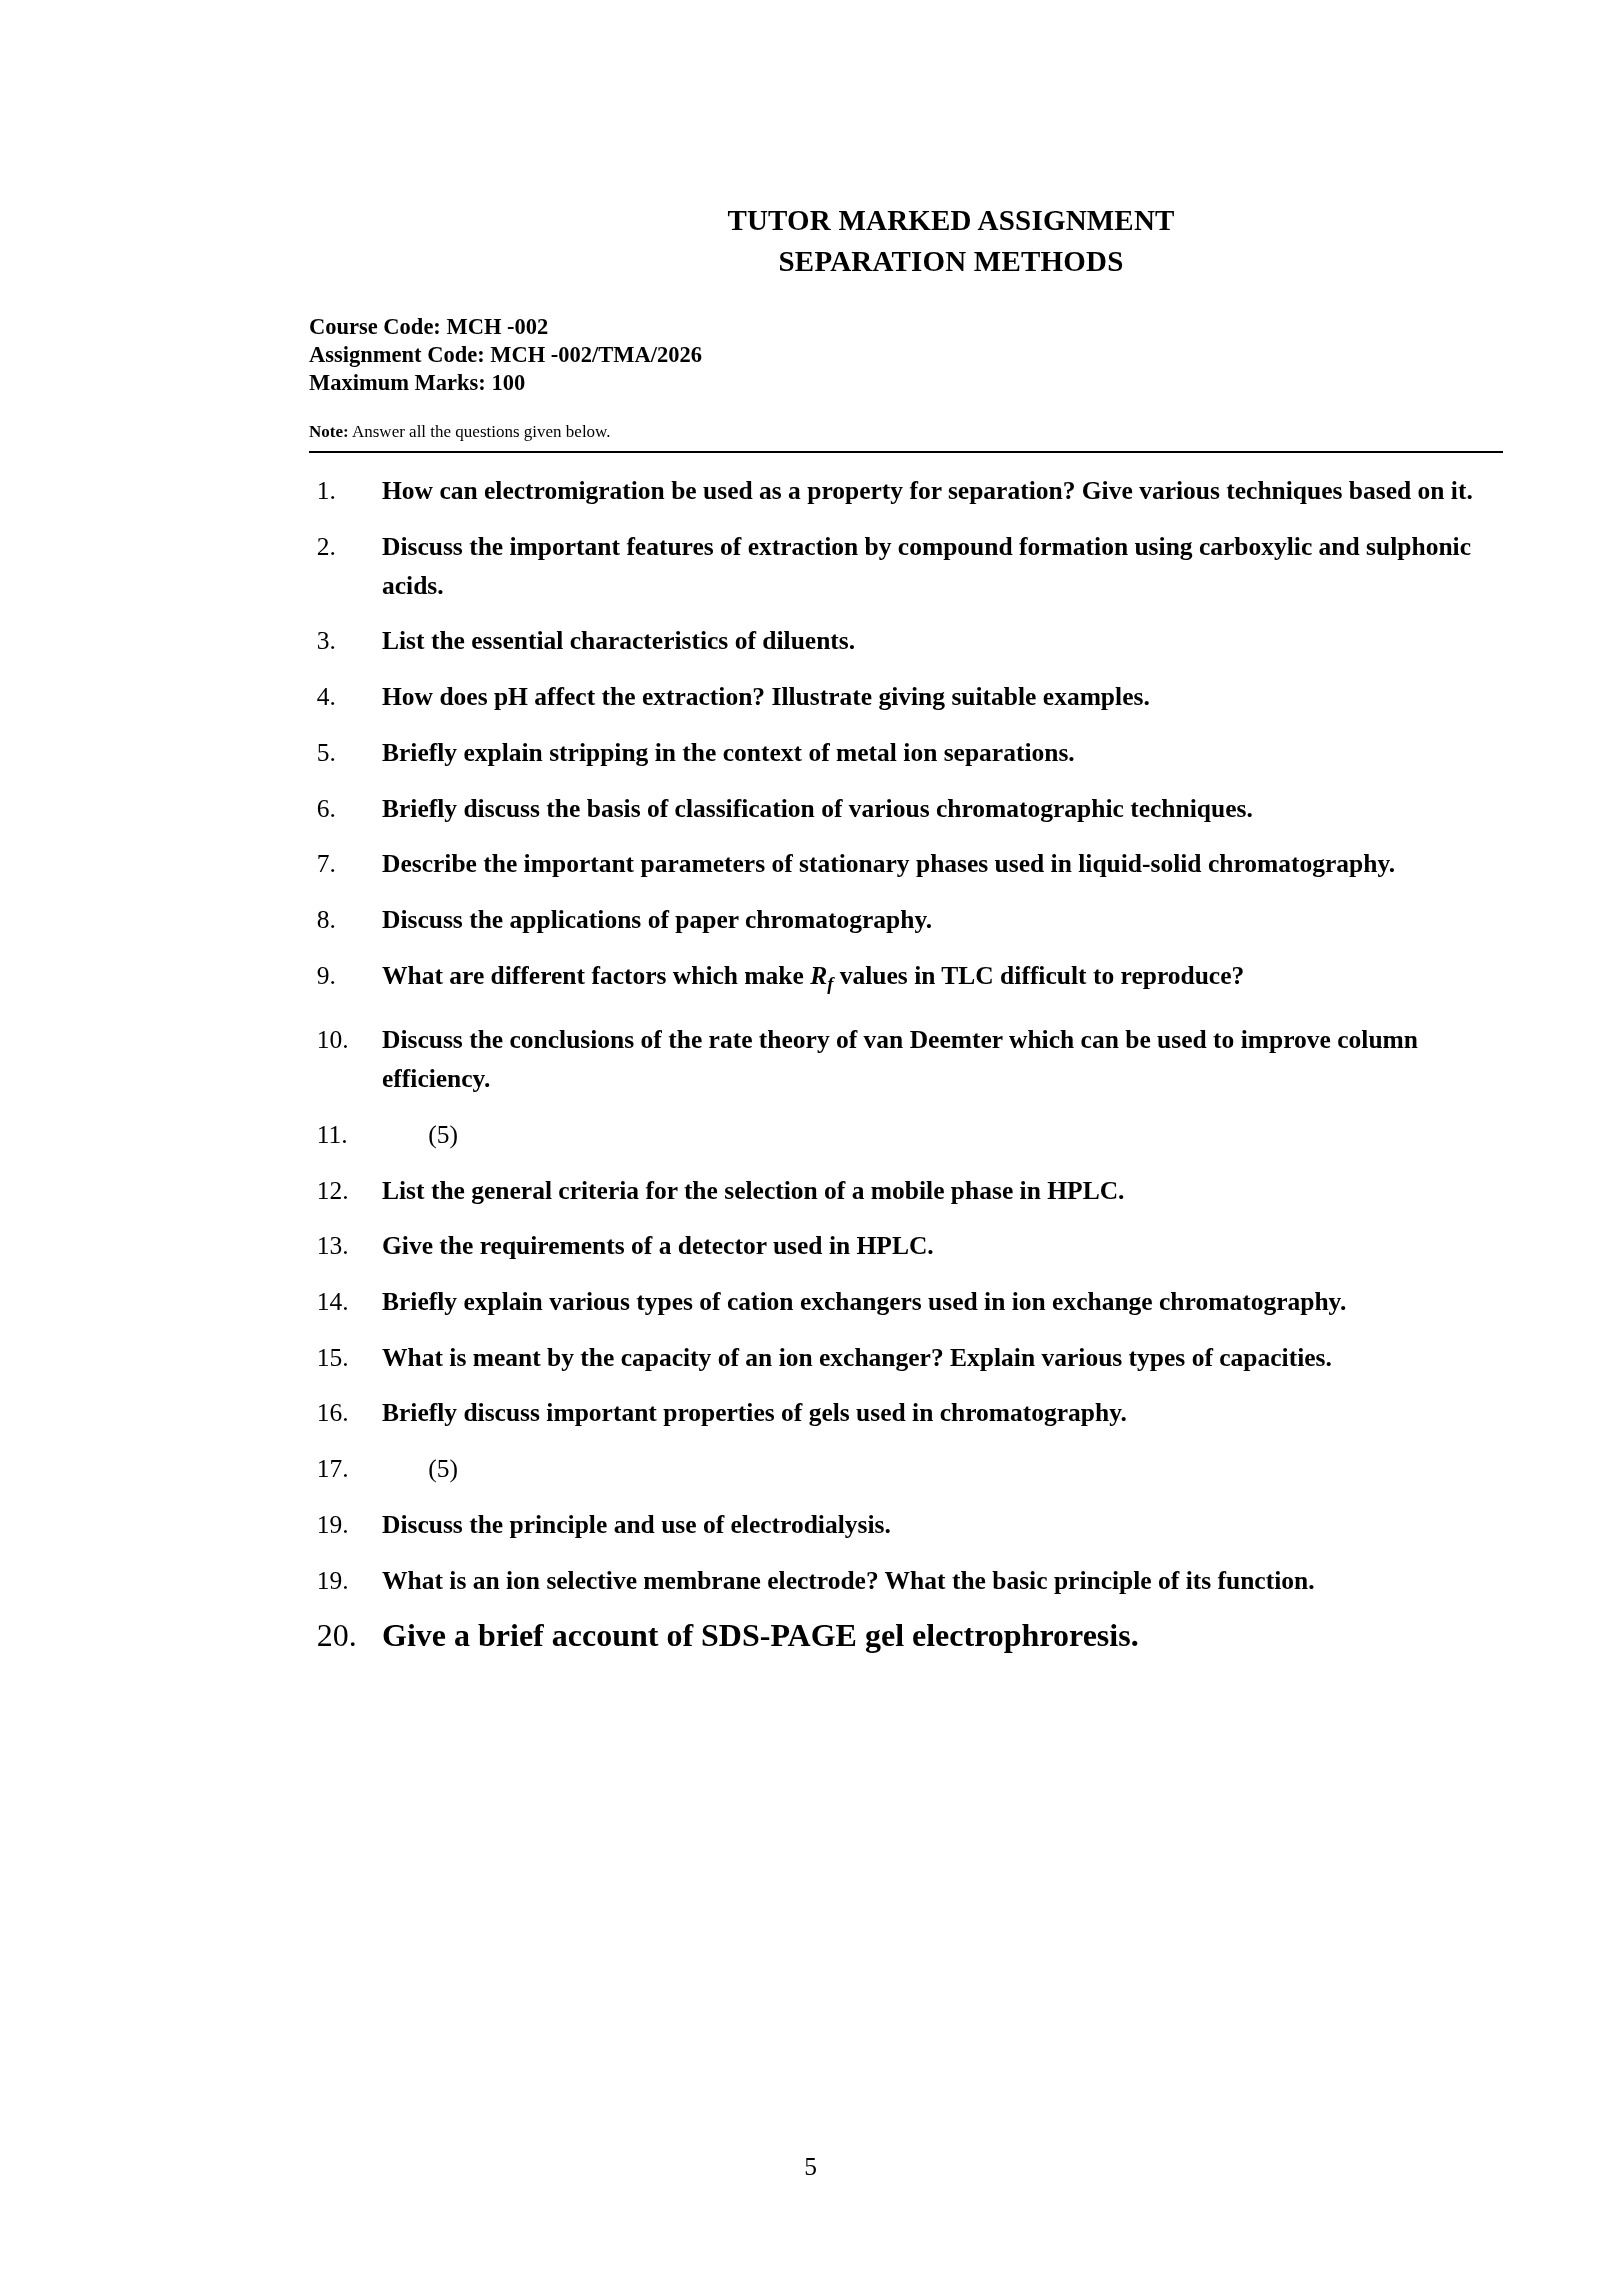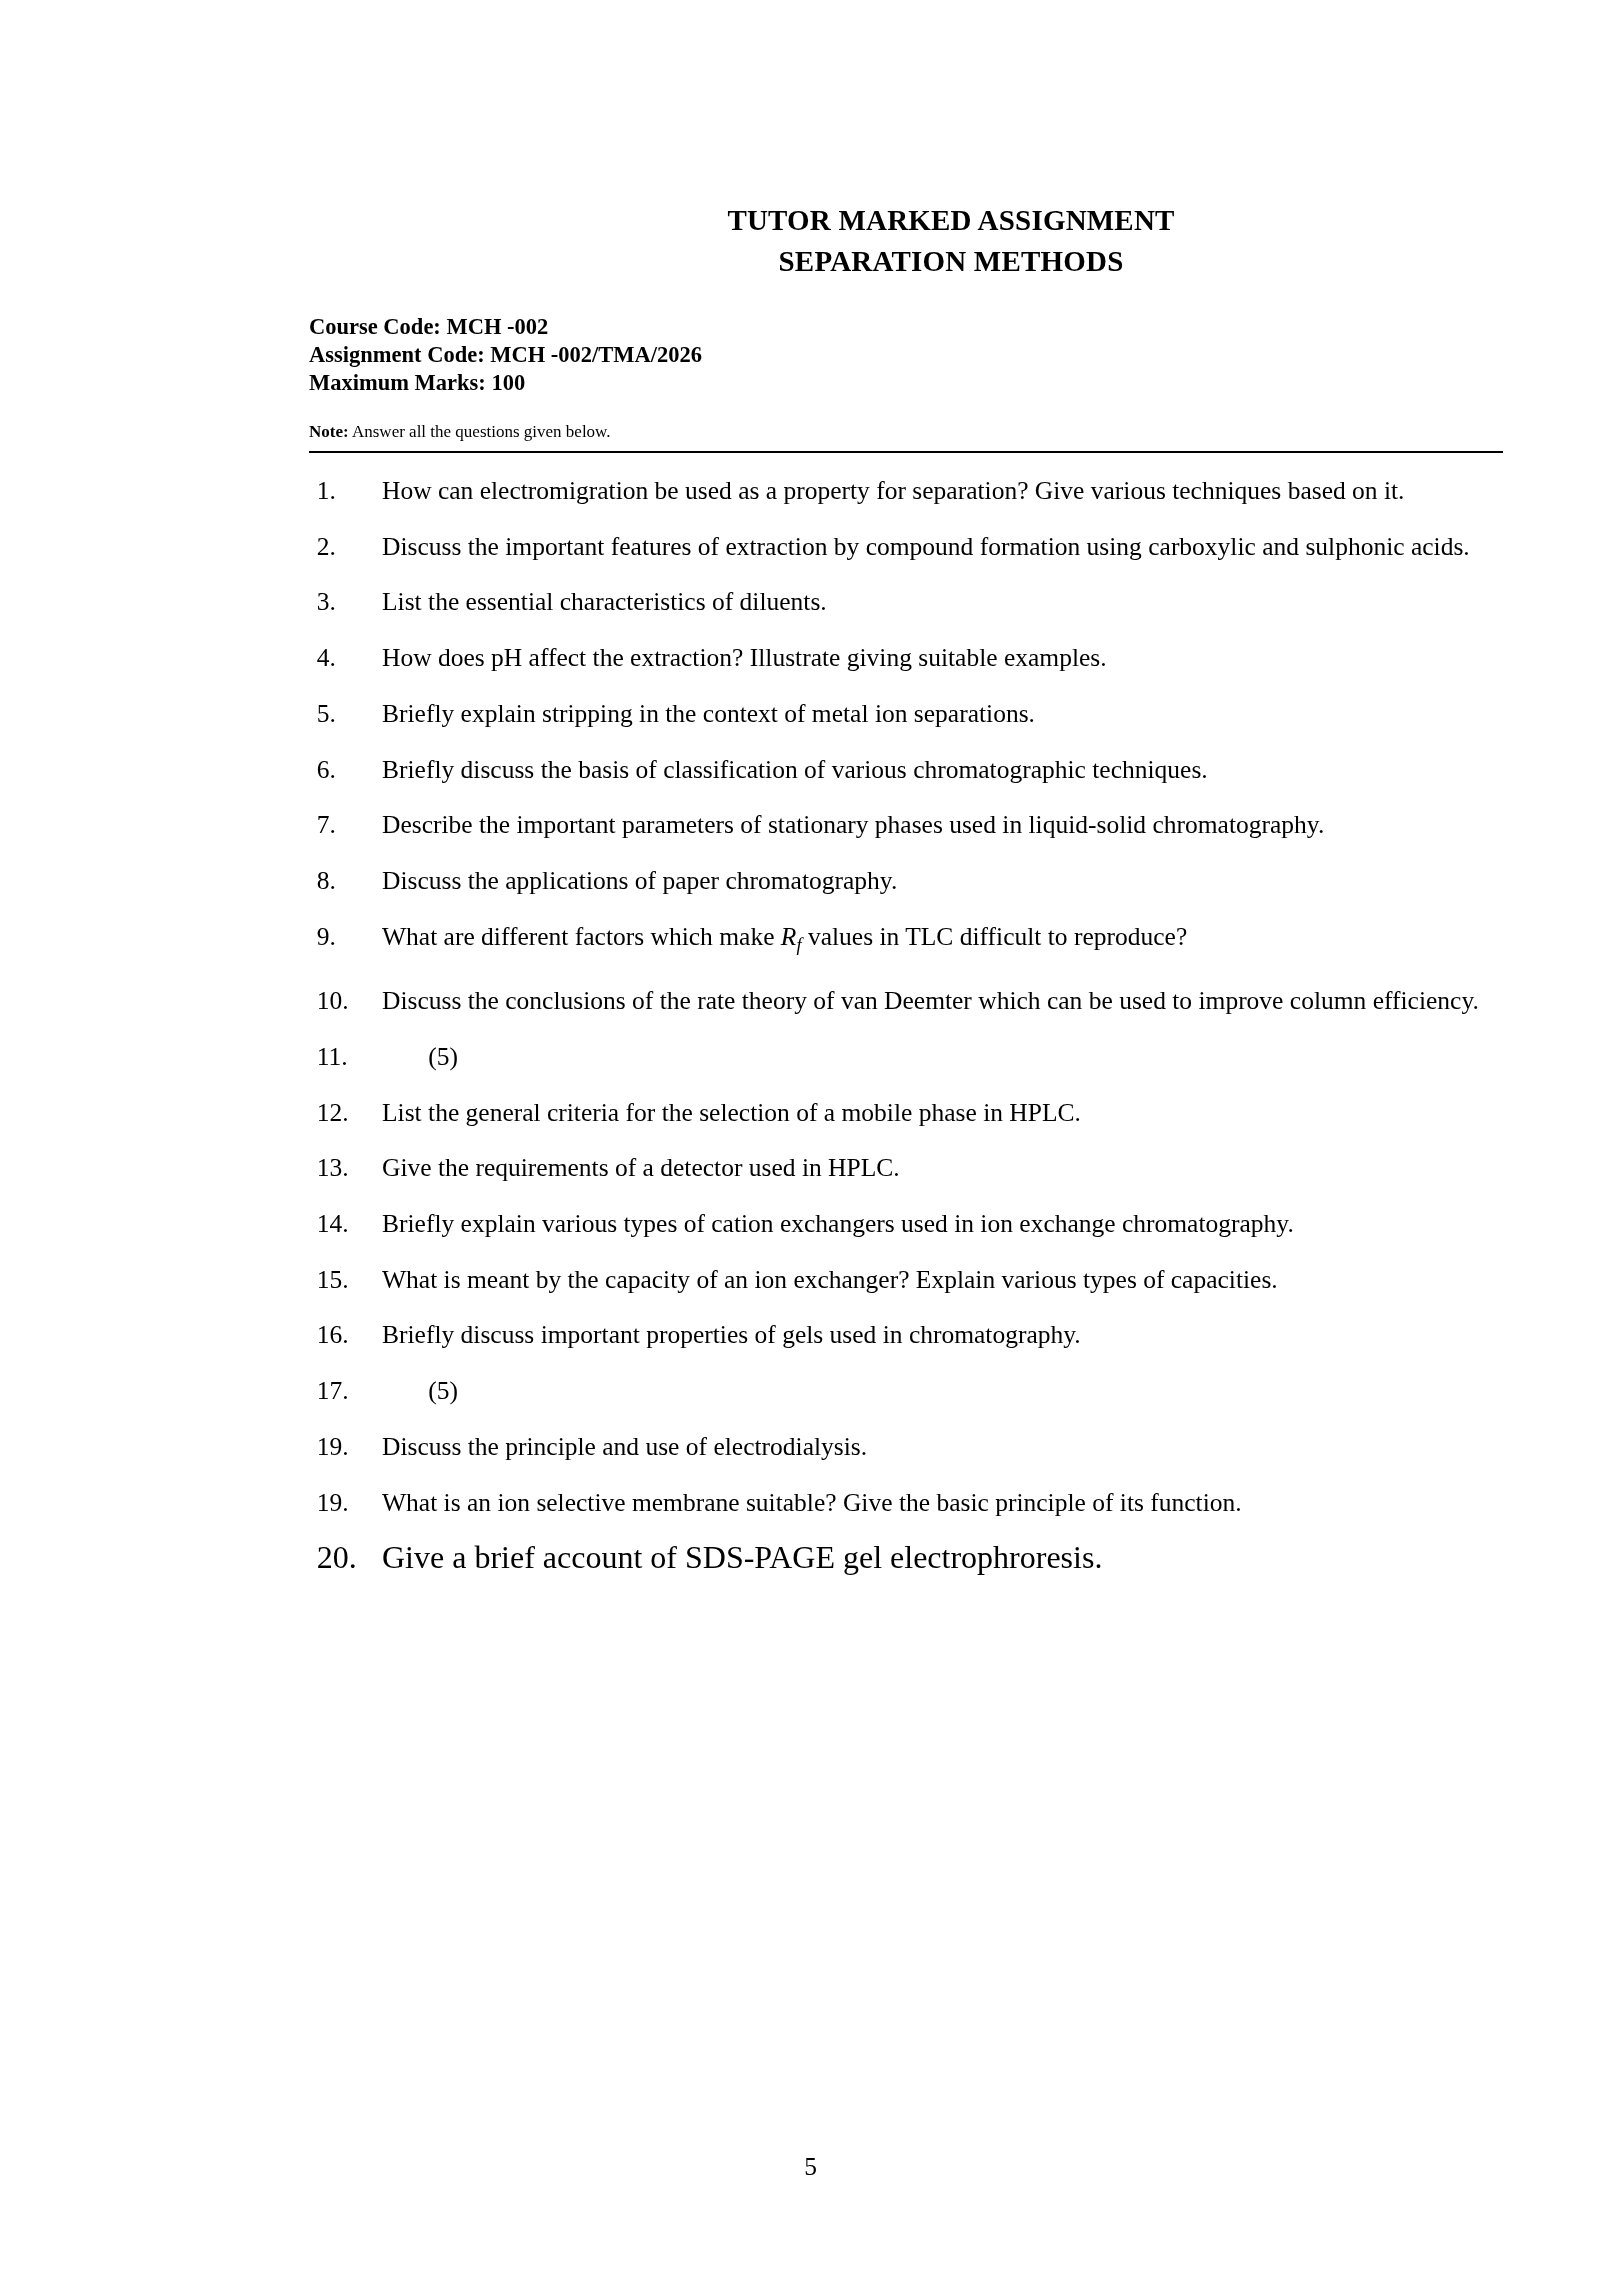--- a/index.html
+++ b/index.html
@@ -84,20 +84,21 @@
     box-sizing: border-box;
   }
   .q-body {
     flex: 1 1 auto;
     font-size: 25.5px;
     line-height: 39px;
     padding-right: 15.7px;
   }
   .q-body p {
     margin: 0;
+    font-weight: bold;
   }
   .q-marks {
     width: 76px;
     flex: 0 0 76px;
     font-size: 25.5px;
     line-height: 39px;
     text-align: right;
     align-self: flex-end;
   }
   .q-row.single .q-marks {
@@ -263,21 +264,21 @@
         <div class="q-row single">
           <div class="q-num">19.</div>
           <div class="q-body">
             <p>Discuss the principle and use of electrodialysis.</p>
           </div>
           <div class="q-marks">(5)</div>
         </div>
         <div class="q-row single">
           <div class="q-num">19.</div>
           <div class="q-body">
-            <p>What is an ion selective membrane suitable? Give the basic principle of its function.</p>
+            <p>What is an ion selective membrane electrode? What the basic principle of its function.</p>
           </div>
           <div class="q-marks">(5)</div>
         </div>
         <div class="q-row single big">
           <div class="q-num">20.</div>
           <div class="q-body">
             <p>Give a brief account of SDS-PAGE gel electrophroresis.</p>
           </div>
           <div class="q-marks">(5)</div>
         </div>

